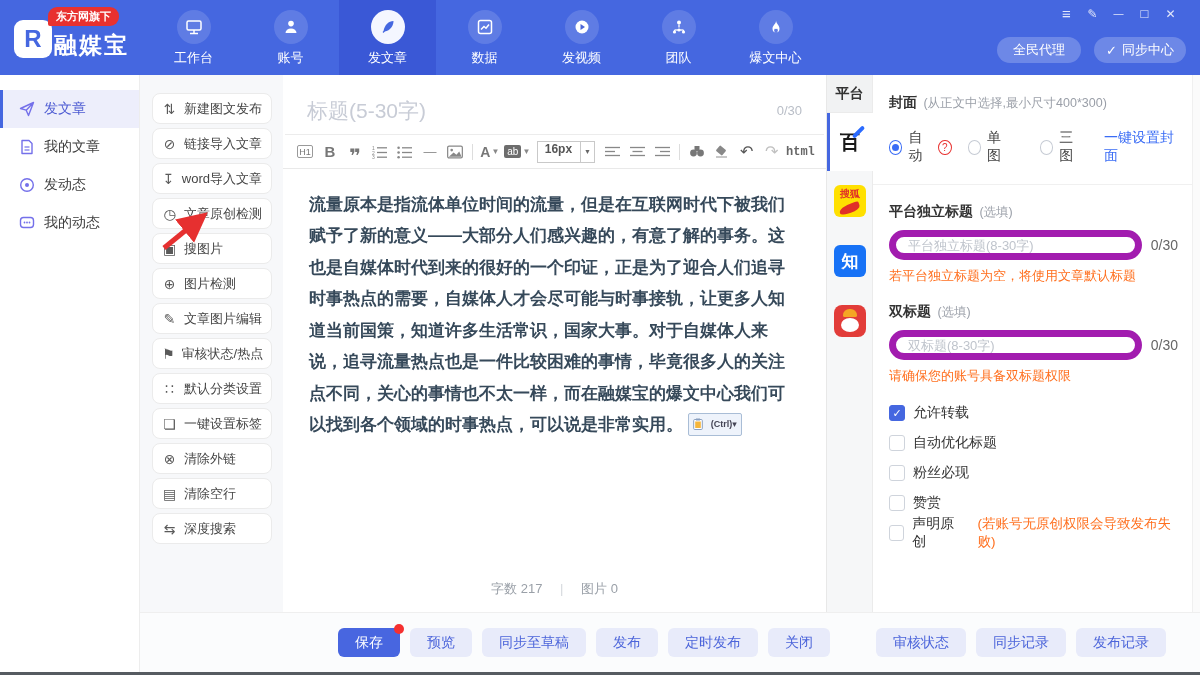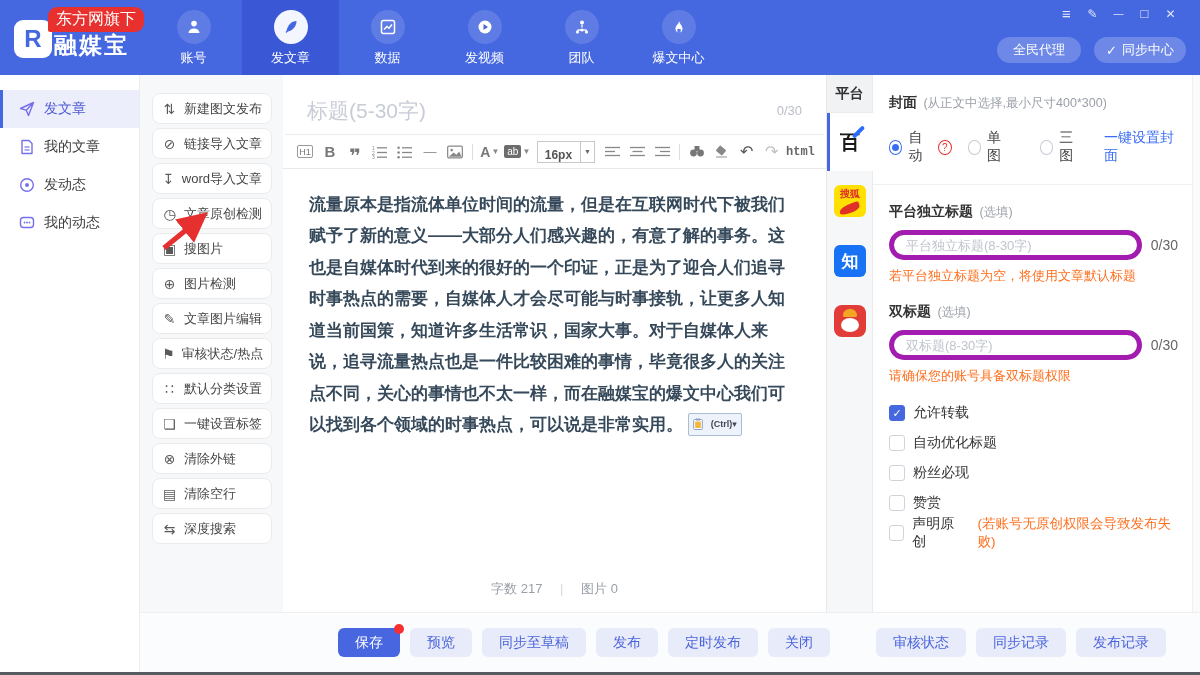--- a/index.html
+++ b/index.html
@@ -6,21 +6,21 @@
   html,body { width:1200px; height:675px; }
   body { position:relative; overflow:hidden; background:#fff;
          font-family:"Liberation Sans","DejaVu Sans",sans-serif; color:#333; }
 
   
   .header { position:absolute; left:0; top:0; width:1200px; height:75px; background:#4567e0; }
   .logo-mark { position:absolute; left:14px; top:20px; width:38px; height:38px; background:#fff;
                border-radius:9px; display:flex; align-items:center; justify-content:center;
                font-weight:bold; font-size:24px; color:#4567e0; }
   .brand-badge { position:absolute; left:48px; top:7px; background:#e8312f; color:#fff;
-                 font-size:16px; padding:2px 8px; border-radius:9px 9px 9px 2px; }
+                 font-size:11px; padding:2px 8px; border-radius:9px 9px 9px 2px;font-weight:bold; }
   .app-name { position:absolute; left:54px; top:30px; color:#fff; font-size:23px; font-weight:bold; letter-spacing:2px; }
   .nav { position:absolute; left:145px; top:0; height:75px; display:flex; }
   .nav-item { width:97px; height:75px; display:flex; flex-direction:column; align-items:center;
               justify-content:flex-start; padding-top:10px; cursor:pointer; }
   .nav-item.active { background:#3a58d6; }
   .nav-ic { width:34px; height:34px; border-radius:50%; background:rgba(255,255,255,.14);
             display:flex; align-items:center; justify-content:center; }
   .nav-item.active .nav-ic { background:#f4f6ff; }
   .nav-label { margin-top:5px; color:#fff; font-size:13px; }
   .hdr-pill { position:absolute; top:37px; height:26px; border-radius:14px; background:rgba(255,255,255,.22);
@@ -67,21 +67,21 @@
                 border-bottom:1px solid #e9e9e9; color:#8b8b8b; }
   .tb { display:flex; align-items:center; justify-content:center; min-width:16px; height:20px;
         font-size:13px; cursor:pointer; }
   .tb-h1 { border:1px solid #9a9a9a; border-radius:2px; font-size:9px; padding:0 2px; height:13px; color:#777; }
   .tb-b { font-weight:bold; font-size:15px; color:#777; }
   .tb-quote { font-size:20px; line-height:10px; padding-top:8px; color:#777; font-weight:bold;}
   .tb-sep { width:1px; height:16px; background:#ddd; }
   .tb-A { font-size:14px; color:#777; font-weight:bold; }
   .tb-car { font-size:8px; color:#888; margin-left:1px; }
   .tb-ab { background:#6d6d6d; color:#fff; font-size:10px; border-radius:2px; padding:1px 3px; }
-  .tb-size { width:72px; height:22px; border:1px solid #c9c9c9; background:#fff; display:flex; align-items:flex-end; }
+  .tb-size { width:72px; height:22px; border:1px solid #c9c9c9; background:#fff; display:flex; align-items:flex-start; }
   .tb-size .val { flex:1; padding-left:7px; font-size:12px; color:#555; font-weight:bold; }
   .tb-size .drop { width:14px; height:100%; border-left:1px solid #c9c9c9; display:flex; align-items:center;
                    justify-content:center; font-size:7px; color:#666; }
   .tb-undo { font-size:16px; color:#555; }
   .tb-redo { font-size:16px; color:#c0c0c0; }
   .tb-html { font-size:12px; font-weight:bold; color:#666; font-family:"Liberation Mono",monospace; }
   .ed-content { padding:20px 26px 0 26px; font-size:17px; line-height:1.85; color:#36495a; font-weight:600; }
   .paste-widget { display:inline-flex; align-items:center; gap:8px; margin-top:4px; padding:2px 4px;
                   border:1px solid #a9bdd6; background:#eef3fb; border-radius:2px; font-size:9px;
                   color:#445; cursor:pointer; }
@@ -130,21 +130,21 @@
   .radio.sel { border-color:#3a6cf5; }
   .radio.sel::after { content:""; width:7px; height:7px; border-radius:50%; background:#3a6cf5; }
   .qmark { width:15px; height:15px; border:1px solid #e8312f; color:#e8312f; border-radius:50%;
            font-size:10px; display:inline-flex; align-items:center; justify-content:center;
            margin-left:5px; margin-right:16px; cursor:pointer; }
   .gap28 { margin-right:28px; }
   .cover-link { margin-left:20px; color:#3a6cf5; cursor:pointer; font-size:14px; }
   .divider { border-bottom:1px solid #f0f0f0; margin:19px -14px 0 -16px; }
   .field { margin-top:17px; }
   .field-row { display:flex; align-items:center; margin-top:9px; }
-  .field-row input { flex:1; height:30px; border:5px solid #a21caf; border-radius:16px; padding:0 12px;
+  .field-row input { flex:1; height:30px; border:7px solid #a21caf; border-radius:16px; padding:0 12px;
                      font-size:13px; color:#333; outline:none; font-family:inherit; }
   .field-row input::placeholder { color:#bfc4cc; }
   .counter { margin-left:9px; font-size:14px; color:#666; }
   .warn { margin-top:7px; font-size:13px; color:#ff6f1e; }
   .cb-list { margin-top:13px; }
   .cb-row { height:30px; display:flex; align-items:center; font-size:14px; color:#333; cursor:pointer; }
   .cb { width:16px; height:16px; border:1px solid #cfd4dc; border-radius:3px; margin-right:8px;
         display:inline-flex; align-items:center; justify-content:center; background:#fff; }
   .cb.checked { background:#4567e0; border-color:#4567e0; }
   .cb.checked::after { content:"✓"; color:#fff; font-size:11px; }
@@ -165,20 +165,30 @@
 </style>
 </head>
 <body>
 
 <div class="header">
   <div class="logo-mark">R</div>
   <div class="brand-badge">东方网旗下</div>
   <div class="app-name">融媒宝</div>
 
   <div class="nav">
+    <div class="nav-item">
+      <span class="nav-ic">
+        <svg class="ico" width="18" height="18" viewBox="0 0 18 18">
+            <rect x="2" y="3" width="14" height="9" rx="1.5" fill="none" stroke="#fff" stroke-width="1.5"></rect>
+            <line x1="9" y1="12" x2="9" y2="15" stroke="#fff" stroke-width="1.5"></line>
+            <line x1="5" y1="15.5" x2="13" y2="15.5" stroke="#fff" stroke-width="1.5"></line>
+          </svg>
+      </span>
+      <span class="nav-label">工作台</span>
+    </div>
     <div class="nav-item">
       <span class="nav-ic">
         <svg class="ico" width="18" height="18" viewBox="0 0 18 18">
             <circle cx="9" cy="5.6" r="2.8" fill="#fff"></circle>
             <path d="M3.5,15 a5.5,4.6 0 0 1 11,0 Z" fill="#fff"></path>
           </svg>
       </span>
       <span class="nav-label">账号</span>
     </div>
     <div class="nav-item active">

